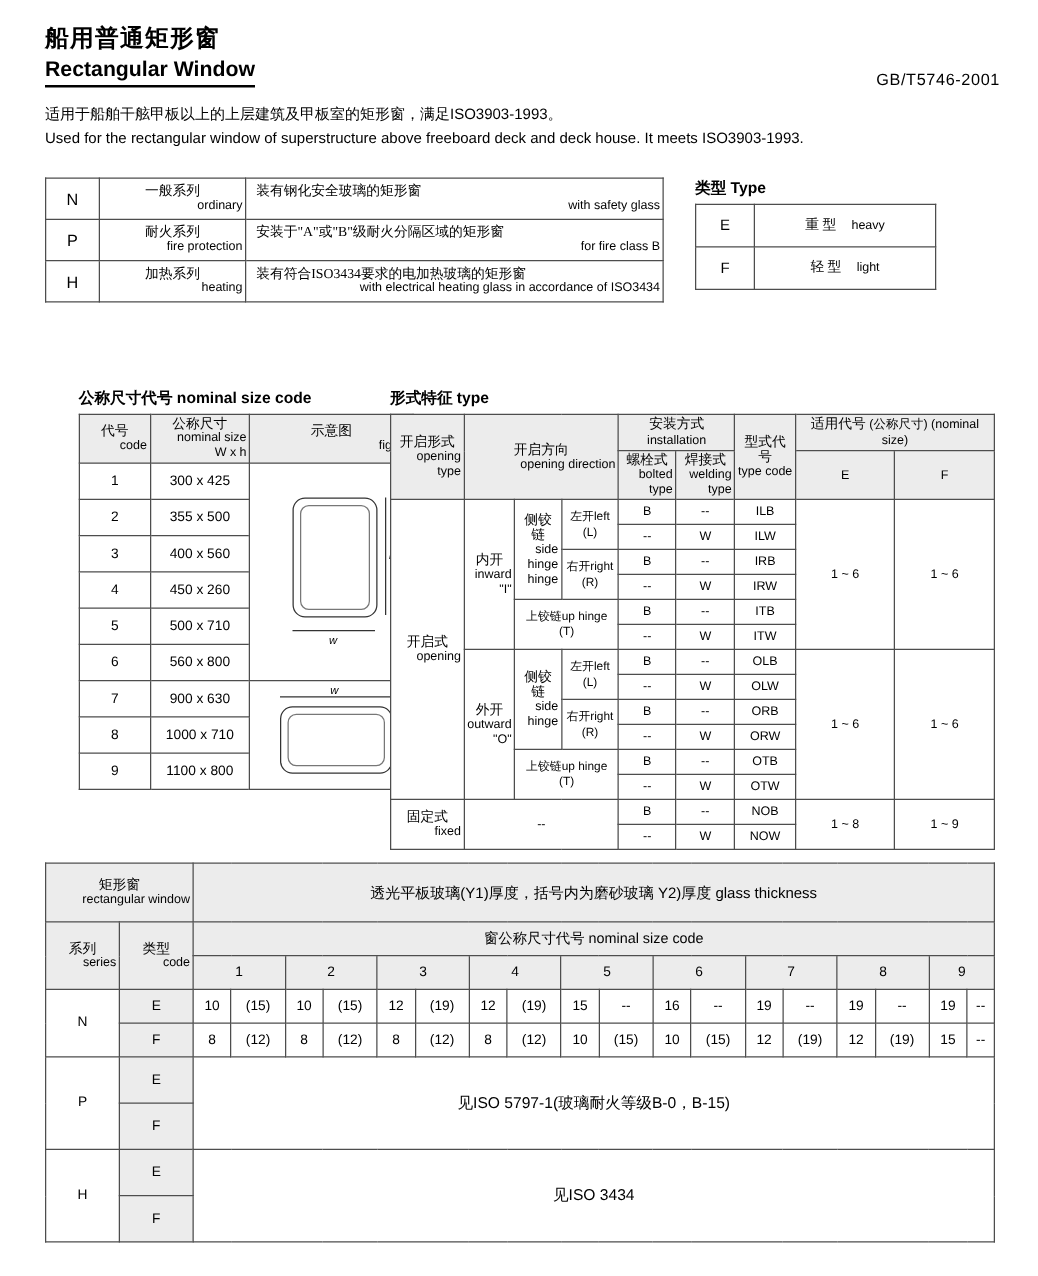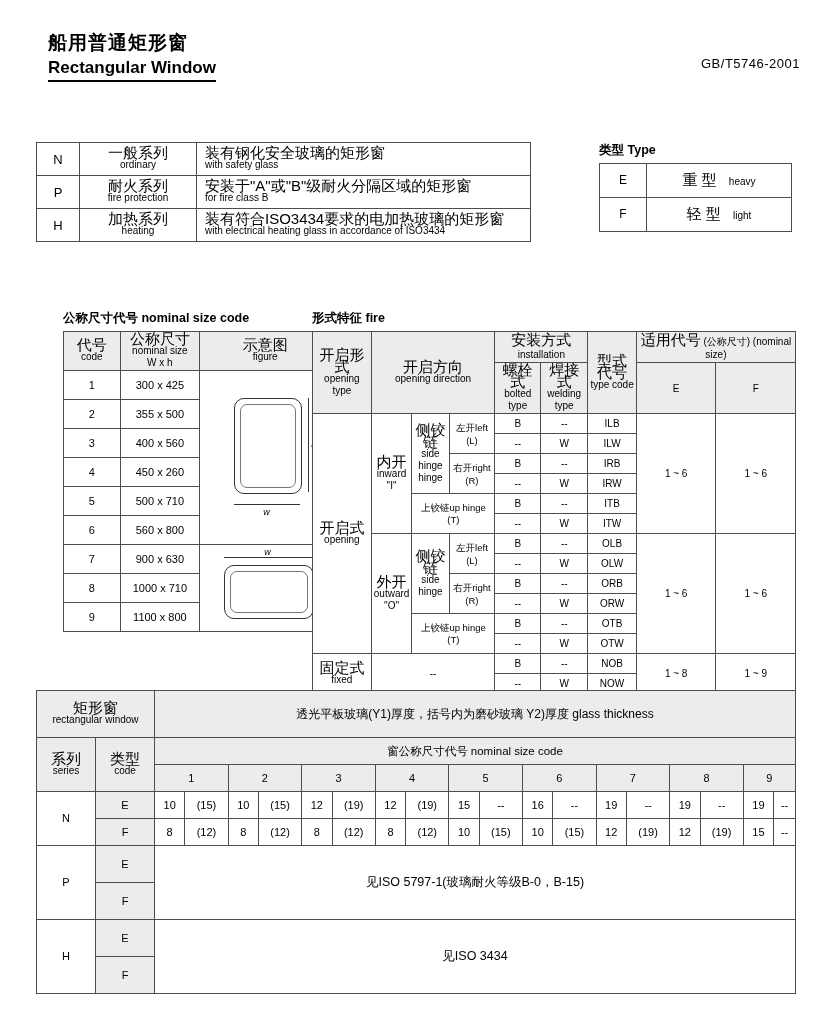--- a/index.html
+++ b/index.html
@@ -12,21 +12,21 @@
     height: 1021px;
     font-family: "Liberation Sans", sans-serif;
     color: #000;
     position: relative;
     overflow: hidden;
   }
   .page {
     position: relative;
     width: 830px;
     height: 1021px;
-    padding: 12px;
+    padding: 0;
     box-sizing: border-box;
   }
   
   .header {
     padding: 18px 30px 0 36px;
   }
   .title-cn {
     font-size: 19px;
     font-weight: bold;
     letter-spacing: 1px;
@@ -78,21 +78,21 @@
   .hdr { background: #ececec; }
 
   
   .row-series {
     position: absolute;
     left: 36px;
     top: 142px;
     width: 760px;
   }
   .series-box { position: absolute; left: 0; top: 0; }
-  .type-box { position: absolute; left: 520px; top: 0; margin-left: 43px; }
+  .type-box { position: absolute; left: 520px; top: 0; }
 
   .series-table { width: 495px; }
   .series-table td { height: 30px; }
   .series-table td.code { width: 38px; font-size: 13px; }
   .series-table td.cn { width: 112px; }
   .series-table td.en { text-align: left; padding-left: 8px; }
 
   .type-table { width: 193px; }
   .type-table td { height: 31px; }
   .type-table td.code { width: 42px; font-size: 12px; }
@@ -142,34 +142,38 @@
 
   
   .glass-box {
     position: absolute;
     left: 36px;
     top: 690px;
   }
   .glass-table { width: 760px; }
   .glass-table td { height: 24px; }
 
-  .cn-s { font-size: 15px; }
-  .en-s { font-size: 10px; }
+  .cn-s { font-size: 11px; font-family: Liberation Serif, serif; }
+  .en-s { font-size: 10px; text-align: right; }
   .stack { line-height: 12px; }
 </style>
 </head>
 <body>
 
 <div class="page">
 
   <div class="header">
     <div class="title-cn">船用普通矩形窗</div>
     <div class="title-en">Rectangular Window</div>
   </div>
   <div class="std-code">GB/T5746-2001</div>
+  <div class="desc">
+    <div>适用于船舶干舷甲板以上的上层建筑及甲板室的矩形窗，满足ISO3903-1993。</div>
+    <div>Used for the rectangular window of superstructure above freeboard deck and deck house. It meets ISO3903-1993.</div>
+  </div>
 
   <div class="row-series">
 
     <div class="series-box">
       <table class="series-table">
         <tbody>
             <tr>
           <td class="code">N</td>
           <td class="cn stack">
             <div class="cn-s">一般系列</div>
@@ -304,21 +308,21 @@
       </tr>
       <tr>
         <td>9</td>
         <td>1100 x 800</td>
       </tr>
     </tbody>
       </table>
   </div>
 
   <div class="form-box">
-    <div class="sec-label">形式特征  fire</div>
+    <div class="sec-label">形式特征  type</div>
     <table class="form-table">
 
       <tbody>
           <tr class="hdr">
         <td class="stack" rowspan="2" colspan="1" style="width:58px;">
           <div class="cn-s">开启形式</div>
           <div class="en-s">opening type</div>
         </td>
         <td class="stack" rowspan="2" colspan="3" style="width:112px;">
           <div class="cn-s">开启方向</div>

